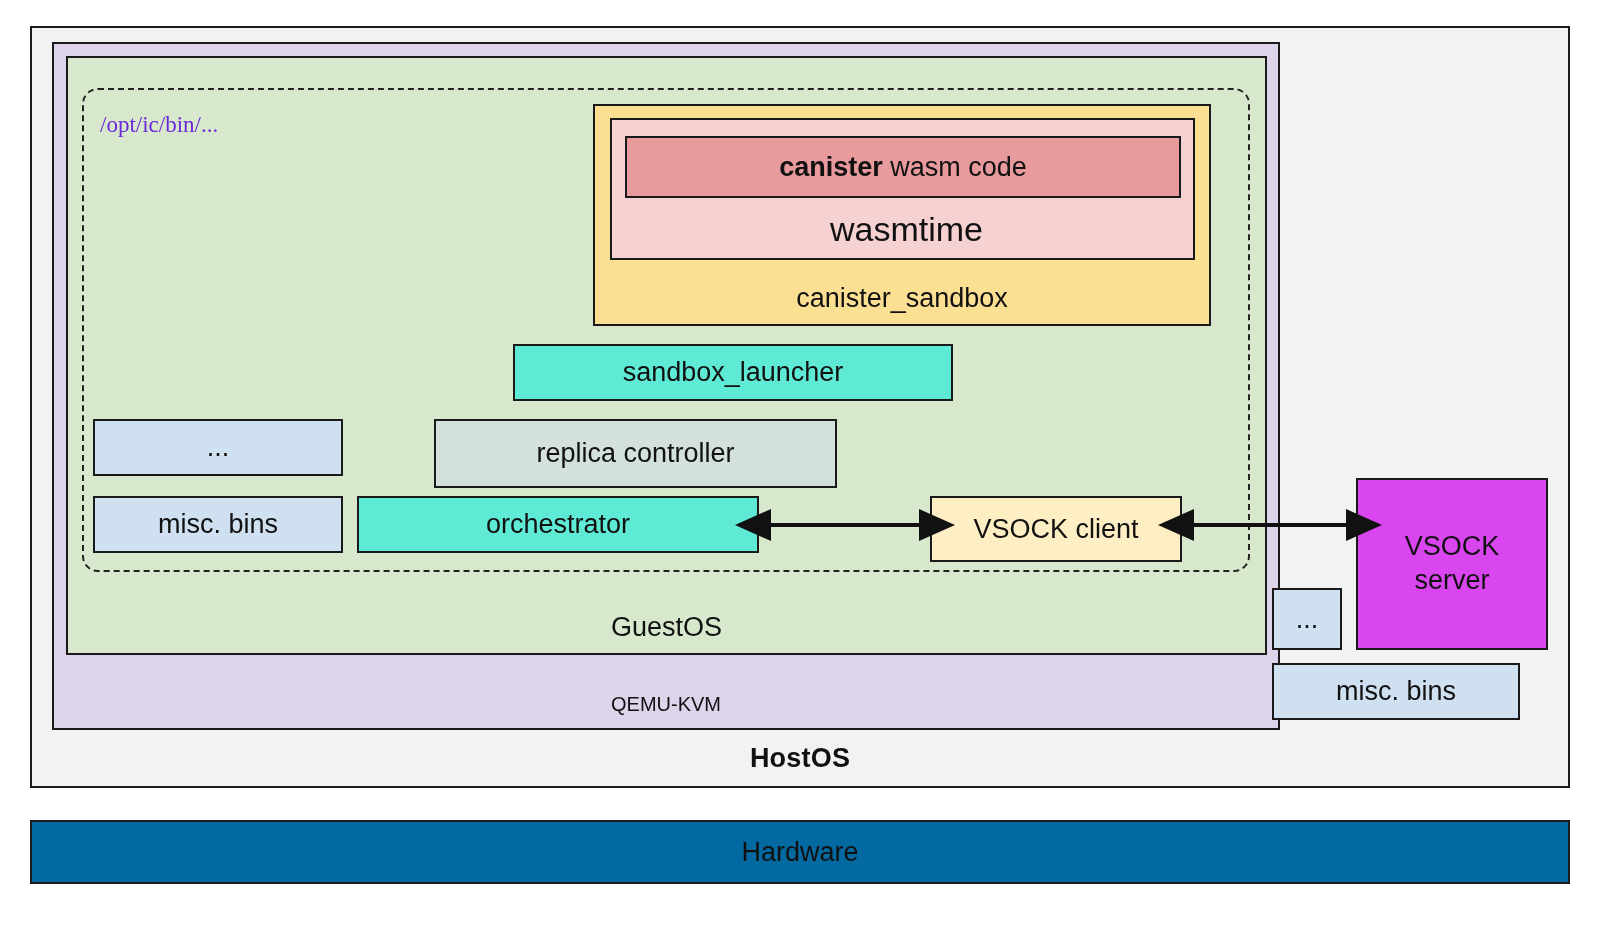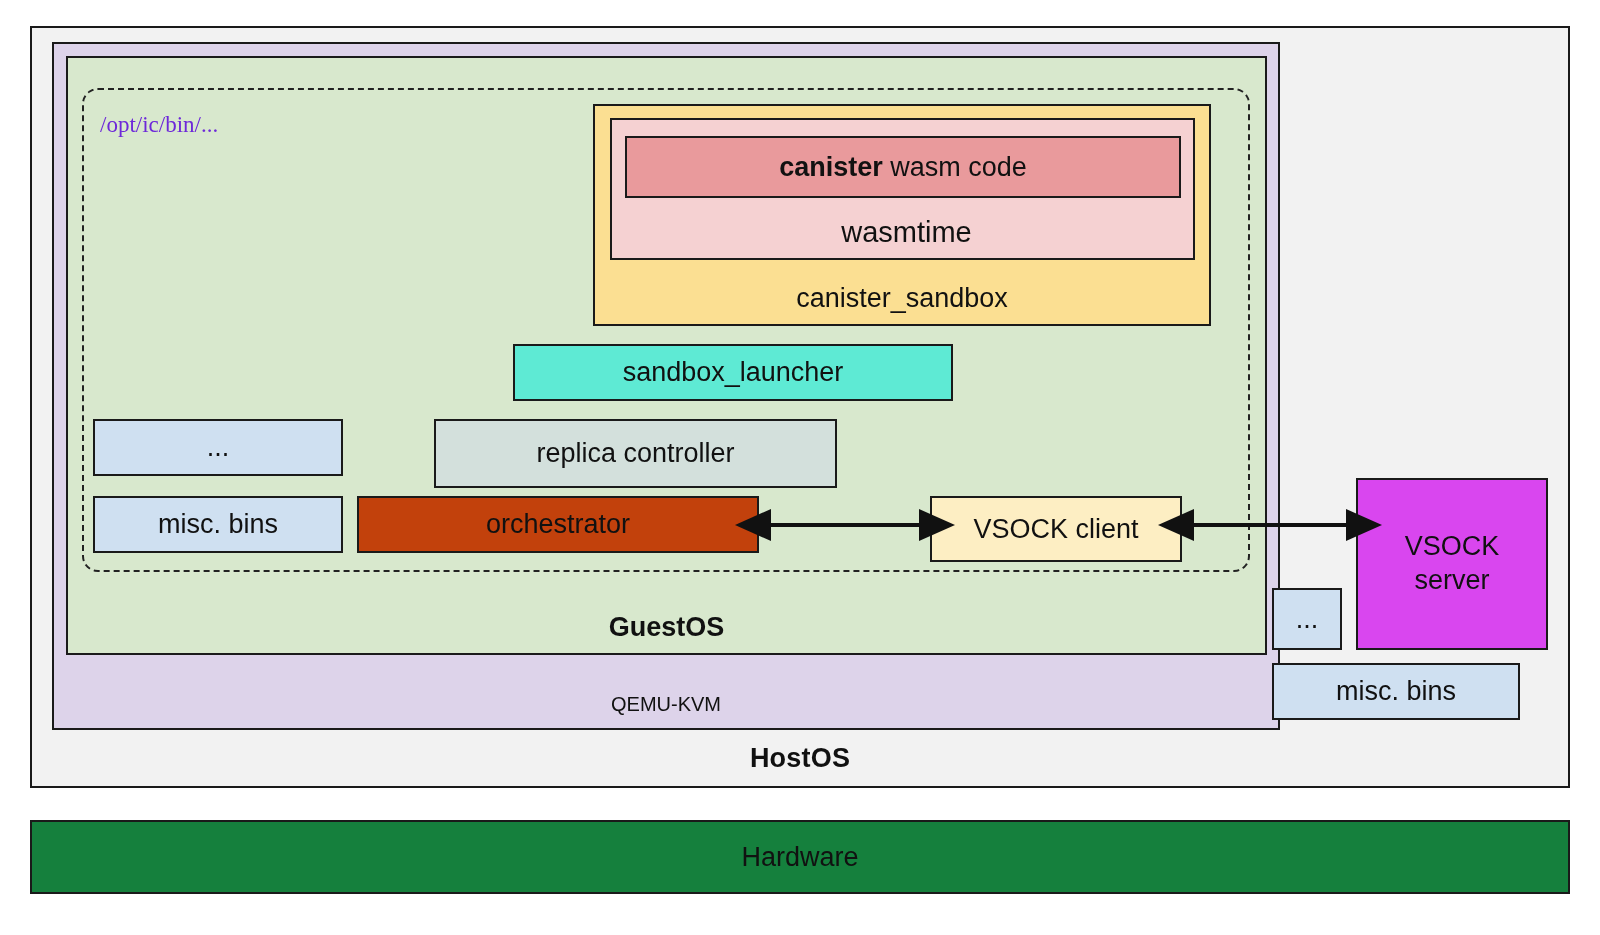--- a/index.html
+++ b/index.html
@@ -41,22 +41,22 @@
     padding-bottom: 12px;
   }
   #hostos-label {
     font-size: 27px;
     font-weight: bold;
     letter-spacing: 0.2px;
   }
 
   #hardware-box {
     left: 30px; top: 820px;
-    width: 1540px; height: 74px;
-    background: #15803d;
+    width: 1540px; height: 64px;
+    background: #0369a1;
     font-size: 27px;
   }
 
   #qemu-box {
     left: 52px; top: 42px;
     width: 1228px; height: 688px;
     background: #ddd3ea;
     align-items: flex-end;
     justify-content: center;
     padding-bottom: 12px;
@@ -66,21 +66,21 @@
   #guestos-box {
     left: 66px; top: 56px;
     width: 1201px; height: 599px;
     background: #d8e8cd;
     align-items: flex-end;
     justify-content: center;
     padding-bottom: 10px;
   }
   #guestos-label {
     font-size: 27px;
-    font-weight: bold;
+    font-weight: normal;
   }
 
   
   #optbin-box {
     left: 82px; top: 88px;
     width: 1168px; height: 484px;
     border: 2px dashed #222222;
     border-radius: 16px;
     background: transparent;
     display: block;
@@ -105,21 +105,21 @@
   #canister-sandbox-label { font-size: 27px; }
 
   #wasmtime-box {
     left: 610px; top: 118px;
     width: 585px; height: 142px;
     background: #f5d1d2;
     align-items: flex-end;
     justify-content: center;
     padding-bottom: 8px;
   }
-  #wasmtime-label { font-size: 29px; margin-left: 8px; }
+  #wasmtime-label { font-size: 34px; margin-left: 8px; }
 
   #canister-wasm-box {
     left: 625px; top: 136px;
     width: 556px; height: 62px;
     background: #e99a9c;
     font-size: 27px;
   }
   #canister-wasm-box .strong { font-weight: bold; }
 
   
@@ -147,21 +147,21 @@
   #guest-misc-bins-box {
     left: 93px; top: 496px;
     width: 250px; height: 57px;
     background: #cfe0f1;
     font-size: 27px;
   }
 
   #orchestrator-box {
     left: 357px; top: 496px;
     width: 402px; height: 57px;
-    background: #c2410c;
+    background: #5eead4;
     font-size: 27px;
   }
 
   #vsock-client-box {
     left: 930px; top: 496px;
     width: 252px; height: 66px;
     background: #fdeec3;
     font-size: 27px;
   }
 

